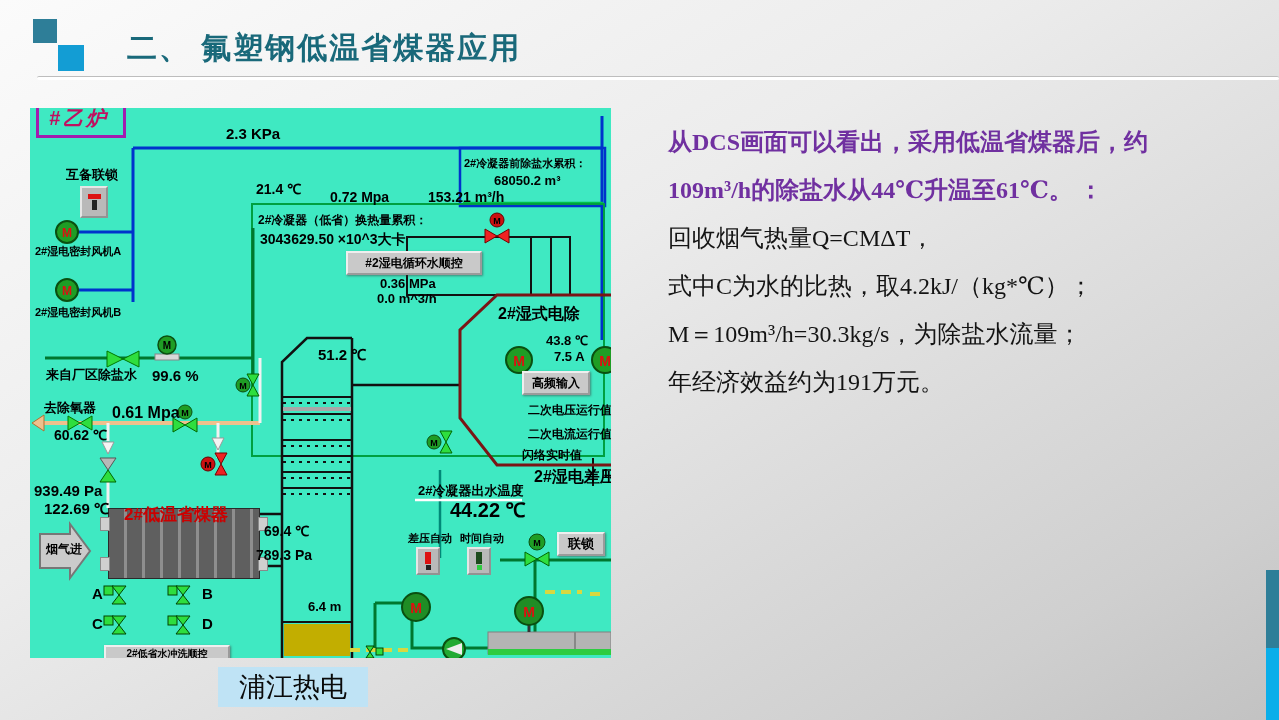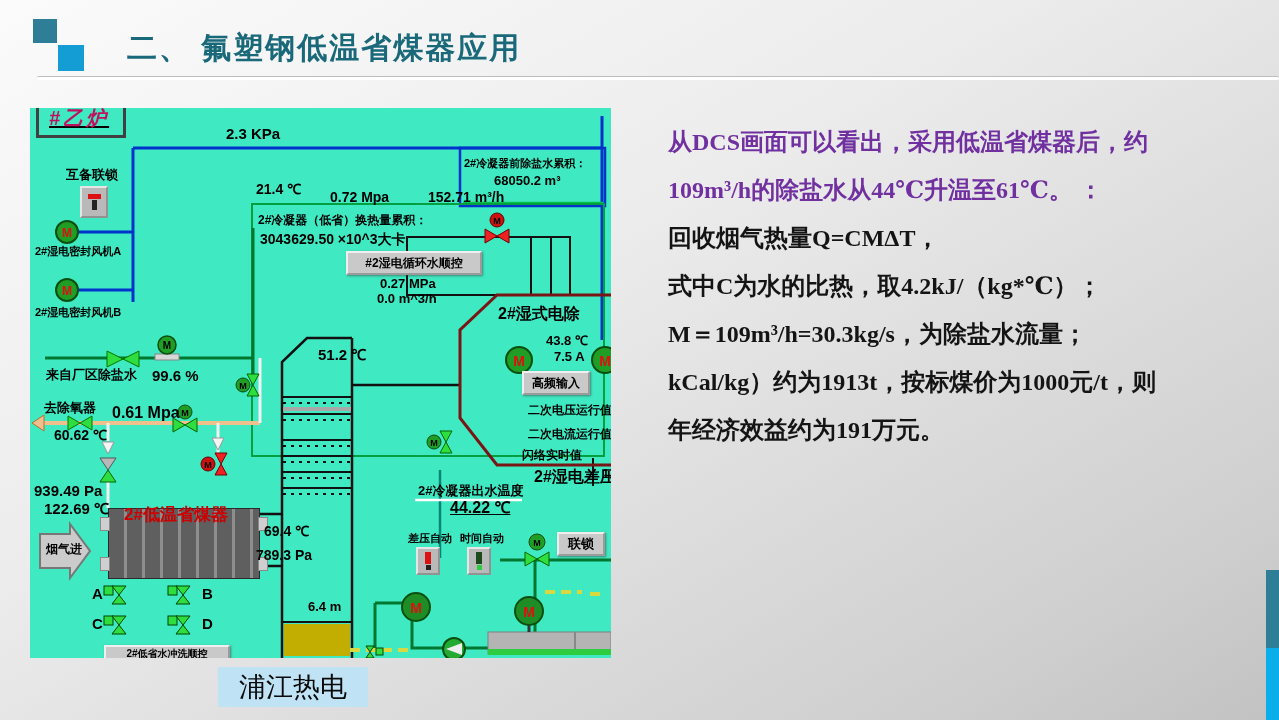--- a/index.html
+++ b/index.html
@@ -11,40 +11,40 @@
   .sq2{position:absolute;left:58px;top:45px;width:26px;height:26px;background:#139dd4;}
   .title{position:absolute;left:127px;top:28px;font-size:30px;font-weight:bold;color:#19697a;letter-spacing:2px;white-space:nowrap;}
   .rule{position:absolute;left:37px;top:76px;right:0;height:3px;background:#ffffff;border-top:1px solid #bdbdbd;border-radius:2px;}
   
   .dcs{position:absolute;left:30px;top:108px;width:581px;height:550px;background:#3fe9c2;overflow:hidden;}
   .dcs svg{position:absolute;left:0;top:0;}
   .layer{position:absolute;left:0;top:0;width:581px;height:550px;border-radius:15px;}
   .dcs-label{position:absolute;font-weight:bold;color:#000;white-space:nowrap;line-height:1.05;font-family:"Liberation Sans",sans-serif;}
   .dcs-btn{position:absolute;background:#c9c9c9;border:2px outset #efefef;box-shadow:1px 1px 2px rgba(60,60,60,.55);
     color:#000;font-weight:bold;display:flex;align-items:center;justify-content:center;white-space:nowrap;overflow:hidden;}
-  .boiler-box{position:absolute;left:6px;top:-8px;width:84px;height:32px;border:3px solid #404040;overflow:hidden;text-decoration:underline;}
+  .boiler-box{position:absolute;left:6px;top:-8px;width:84px;height:32px;border:3px solid #a21caf;overflow:hidden;}
   .boiler-box span{display:block;margin:2px 0 0 10px;font-size:20px;font-weight:bold;font-style:italic;color:#c01060;letter-spacing:3px;}
   .econ{position:absolute;left:78px;top:400px;width:150px;height:69px;border:1px solid #2a2a2a;
     background:repeating-linear-gradient(90deg,#5f5f5f 0 15px,#8e8e8e 15px 18px);}
   .tab{position:absolute;width:8px;height:12px;background:#cfcfcf;border:1px solid #8a8a8a;}
   .sw{position:absolute;background:#b9b9b9;border:2px outset #e6e6e6;display:flex;flex-direction:column;align-items:center;justify-content:center;gap:1px;}
   .sw .cap{width:13px;height:5px;background:#dd1111;}
   .sw .bar{width:5px;height:10px;background:#222;}
   .sw .rbar{width:6px;height:12px;background:#dd1111;}
   .sw .dot{width:5px;height:5px;background:#222;}
   .sw .gbar{width:6px;height:12px;background:#1c4a1c;}
   .sw .gdot{width:5px;height:5px;background:#2ecc40;}
   .mtxt{font-family:"Liberation Sans",sans-serif;font-weight:bold;text-anchor:middle;}
   
   .caption{position:absolute;left:218px;top:667px;width:150px;height:40px;background:#bfe3f5;
     display:flex;align-items:center;justify-content:center;font-size:27px;color:#0a0a0a;}
   .right-text{position:absolute;left:668px;top:118px;width:585px;}
   .rt-line{font-family:"Liberation Serif","DejaVu Serif",serif;font-size:24px;line-height:48px;white-space:nowrap;}
   .rt-line.purple{color:#7030a0;font-weight:bold;}
-  .rt-line.black{color:#141414;font-weight:bold;}
+  .rt-line.black{color:#141414;}
   .bar-teal{position:absolute;left:1266px;top:570px;width:13px;height:78px;background:#2e7e98;}
   .bar-blue{position:absolute;left:1266px;top:648px;width:13px;height:72px;background:#09aeea;}
 </style>
 </head>
 <body>
 
 <div class="slide">
 
   <div class="sq1"></div>
   <div class="sq2"></div>
@@ -275,26 +275,26 @@
       <span>#乙炉</span>
     </div>
 
     <div class="layer">
         <div class="dcs-label" style="left: 196px; top: 18px; font-size: 15px;">2.3 KPa</div>
         <div class="dcs-label" style="left: 36px; top: 60px; font-size: 13px;">互备联锁</div>
         <div class="dcs-label" style="left: 5px; top: 138px; font-size: 11px;">2#湿电密封风机A</div>
         <div class="dcs-label" style="left: 5px; top: 199px; font-size: 11px;">2#湿电密封风机B</div>
         <div class="dcs-label" style="left: 226px; top: 74px; font-size: 14px;">21.4 ℃</div>
         <div class="dcs-label" style="left: 300px; top: 82px; font-size: 14px;">0.72 Mpa</div>
-        <div class="dcs-label" style="left: 398px; top: 82px; font-size: 14px;">152.71 m³/h</div>
+        <div class="dcs-label" style="left: 398px; top: 82px; font-size: 14px;">153.21 m³/h</div>
         <div class="dcs-label" style="left: 434px; top: 50px; font-size: 11px;">2#冷凝器前除盐水累积：</div>
         <div class="dcs-label" style="left: 464px; top: 66px; font-size: 13px;">68050.2 m³</div>
         <div class="dcs-label" style="left: 228px; top: 106px; font-size: 12px;">2#冷凝器（低省）换热量累积：</div>
         <div class="dcs-label" style="left: 230px; top: 124px; font-size: 14px;">3043629.50 ×10^3大卡</div>
-        <div class="dcs-label" style="left: 350px; top: 169px; font-size: 13px;">0.27 MPa</div>
+        <div class="dcs-label" style="left: 350px; top: 169px; font-size: 13px;">0.36 MPa</div>
         <div class="dcs-label" style="left: 347px; top: 184px; font-size: 13px;">0.0 m^3/h</div>
         <div class="dcs-label" style="left: 468px; top: 198px; font-size: 16px;">2#湿式电除</div>
         <div class="dcs-label" style="left: 516px; top: 226px; font-size: 13px;">43.8 ℃</div>
         <div class="dcs-label" style="left: 524px; top: 242px; font-size: 13px;">7.5 A</div>
         <div class="dcs-label" style="left: 498px; top: 296px; font-size: 12px;">二次电压运行值</div>
         <div class="dcs-label" style="left: 498px; top: 320px; font-size: 12px;">二次电流运行值</div>
         <div class="dcs-label" style="left: 492px; top: 341px; font-size: 12px;">闪络实时值</div>
         <div class="dcs-label" style="left: 504px; top: 361px; font-size: 16px;">2#湿电差压</div>
         <div class="dcs-label" style="left: 572px; top: 359px; font-size: 13px;">1</div>
         <div class="dcs-label" style="left: 288px; top: 239px; font-size: 15px;">51.2 ℃</div>
@@ -307,38 +307,37 @@
         <div class="dcs-label" style="left: 14px; top: 393px; font-size: 15px;">122.69 ℃</div>
         <div class="dcs-label" style="left: 16px; top: 435px; font-size: 12px;">烟气进</div>
         <div class="dcs-label" style="left: 94px; top: 398px; font-size: 17px; color: rgb(204, 0, 0);">2#低温省煤器</div>
         <div class="dcs-label" style="left: 234px; top: 416px; font-size: 14px;">69.4 ℃</div>
         <div class="dcs-label" style="left: 226px; top: 440px; font-size: 14px;">789.3 Pa</div>
         <div class="dcs-label" style="left: 62px; top: 478px; font-size: 15px;">A</div>
         <div class="dcs-label" style="left: 172px; top: 478px; font-size: 15px;">B</div>
         <div class="dcs-label" style="left: 62px; top: 508px; font-size: 15px;">C</div>
         <div class="dcs-label" style="left: 172px; top: 508px; font-size: 15px;">D</div>
         <div class="dcs-label" style="left: 388px; top: 376px; font-size: 13px;">2#冷凝器出水温度</div>
-        <div class="dcs-label" style="left: 420px; top: 392px; font-size: 16px; text-decoration: underline;">44.22 ℃</div>
+        <div class="dcs-label" style="left: 420px; top: 392px; font-size: 20px;">44.22 ℃</div>
         <div class="dcs-label" style="left: 378px; top: 425px; font-size: 11px;">差压自动</div>
         <div class="dcs-label" style="left: 430px; top: 425px; font-size: 11px;">时间自动</div>
         <div class="dcs-label" style="left: 278px; top: 492px; font-size: 13px;">6.4 m</div>
         <div class="dcs-btn" style="left: 316px; top: 143px; width: 132px; height: 20px; font-size: 12px;">#2湿电循环水顺控</div>
         <div class="dcs-btn" style="left: 492px; top: 263px; width: 64px; height: 20px; font-size: 12px;">高频输入</div>
         <div class="dcs-btn" style="left: 527px; top: 424px; width: 44px; height: 20px; font-size: 13px;">联锁</div>
         <div class="dcs-btn" style="left: 74px; top: 537px; width: 122px; height: 13px; font-size: 10px;">2#低省水冲洗顺控</div>
       </div>
   </div>
 
   <div class="caption">浦江热电</div>
 
   <div class="right-text">
       <div class="rt-line purple">从DCS画面可以看出，采用低温省煤器后，约</div>
       <div class="rt-line purple">109m³/h的除盐水从44℃升温至61℃。 ：</div>
       <div class="rt-line black">回收烟气热量Q=CMΔT，</div>
       <div class="rt-line black">式中C为水的比热，取4.2kJ/（kg*℃）；</div>
       <div class="rt-line black">M＝109m³/h=30.3kg/s，为除盐水流量；</div>
-      <div class="rt-line black">kCal/kg）约为1913t，按标煤价为1000元/t，则</div>
       <div class="rt-line black">年经济效益约为191万元。</div>
     </div>
 
   <div class="bar-teal"></div>
   <div class="bar-blue"></div>
 </div>
 
 </body></html>

